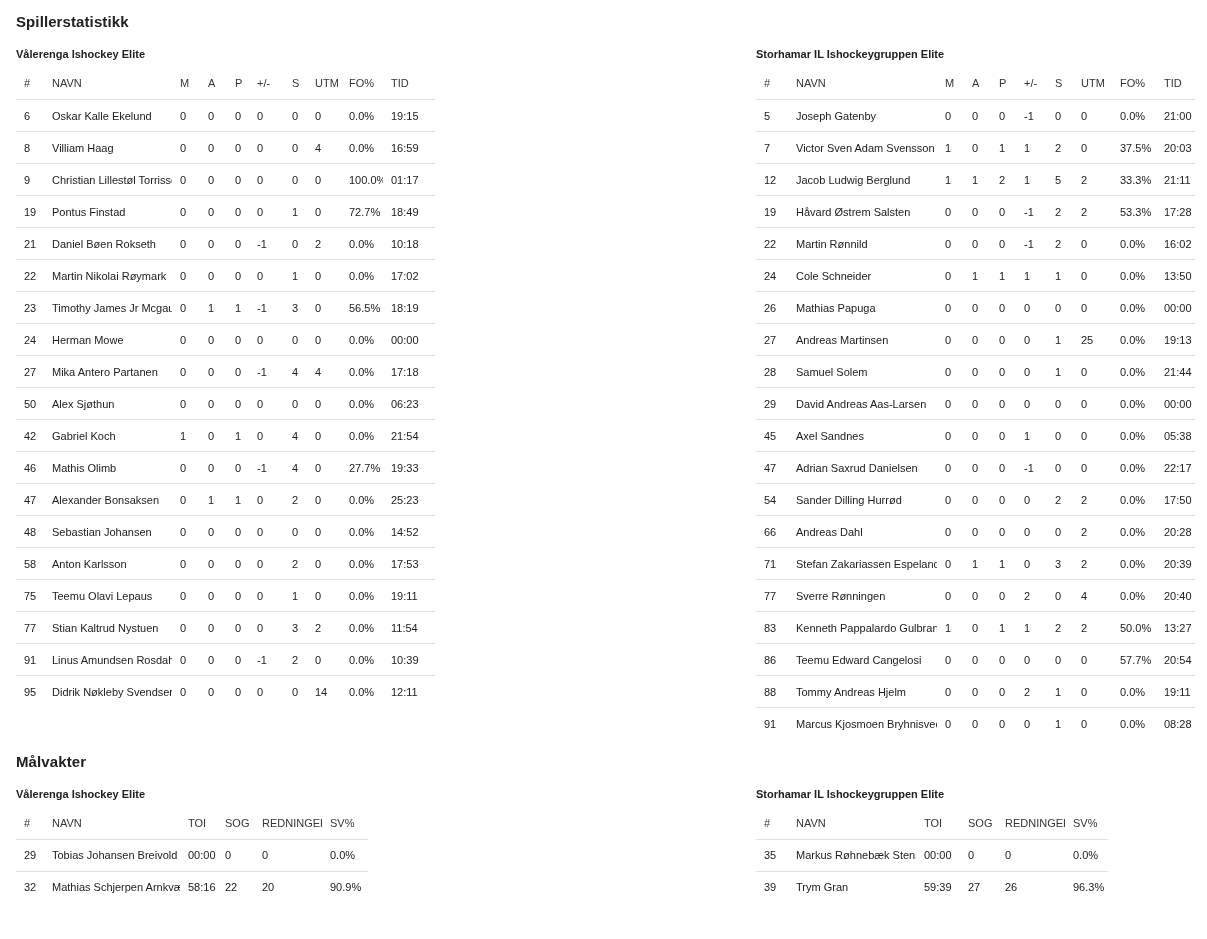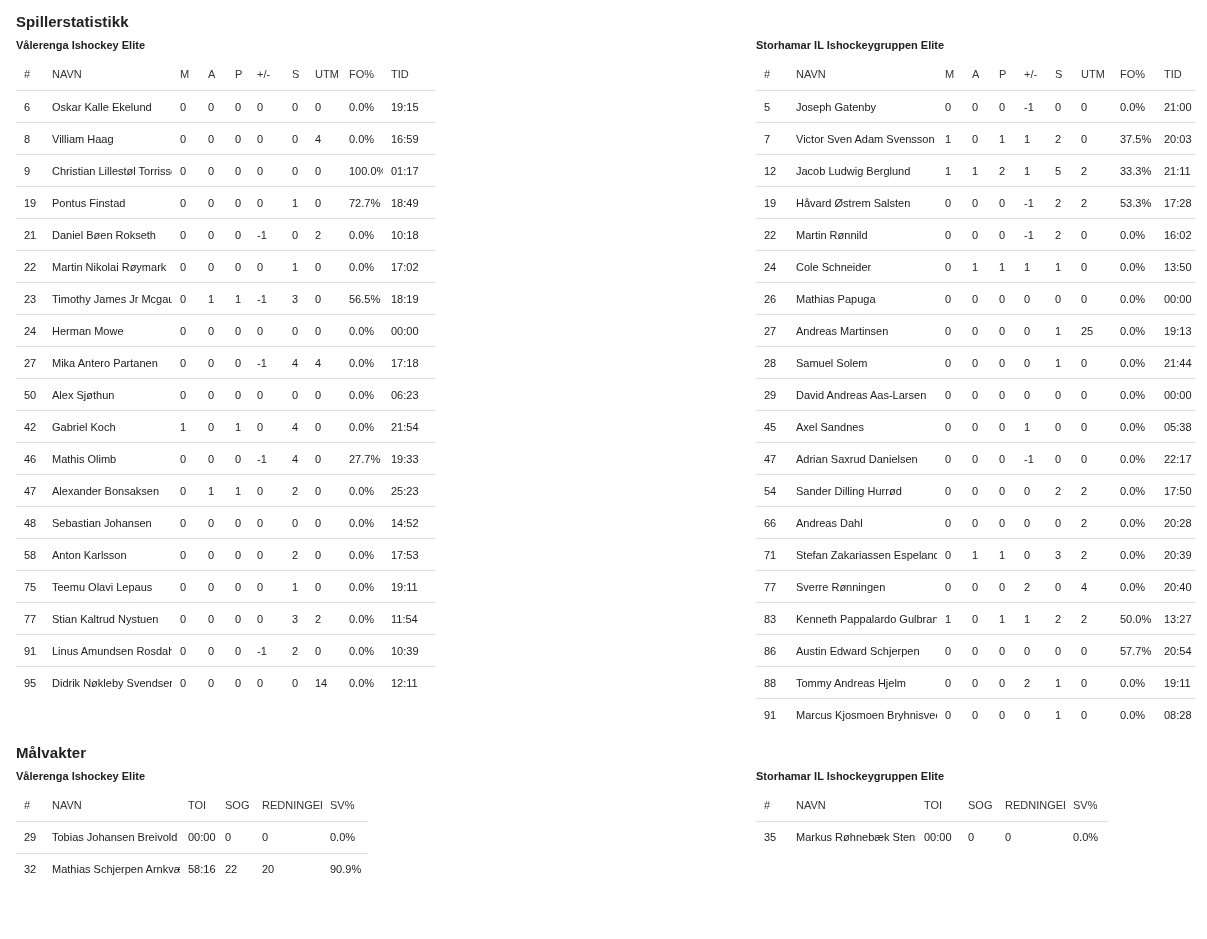--- a/index.html
+++ b/index.html
@@ -24,21 +24,21 @@
   .two-col {
     display: grid;
     grid-template-columns: 740px auto;
     align-items: start;
     justify-items: start;
   }
 
   h2.team-title {
     font-size: 11px;
     font-weight: 700;
-    margin: 0 0 10px 0;
+    margin: 9px 0 10px 0;
     color: #212121;
   }
 
   table.t {
     border-collapse: collapse;
     table-layout: fixed;
   }
   table.players-home { width: 419px; }
   table.players-away { width: 439px; }
   table.goalies-home { width: 352px; }
@@ -566,21 +566,21 @@
               <td>0</td>
               <td>1</td>
               <td>1</td>
               <td>2</td>
               <td>2</td>
               <td>50.0%</td>
               <td>13:27</td>
             </tr>
             <tr>
               <td>86</td>
-              <td>Austin Edward Schjerpen</td>
+              <td>Teemu Edward Cangelosi</td>
               <td>0</td>
               <td>0</td>
               <td>0</td>
               <td>0</td>
               <td>0</td>
               <td>0</td>
               <td>57.7%</td>
               <td>20:54</td>
             </tr>
             <tr>
@@ -682,19 +682,27 @@
         </thead>
         <tbody>
             <tr>
               <td>35</td>
               <td>Markus Røhnebæk Stensrud</td>
               <td>00:00</td>
               <td>0</td>
               <td>0</td>
               <td>0.0%</td>
             </tr>
+            <tr>
+              <td>39</td>
+              <td>Trym Gran</td>
+              <td>59:39</td>
+              <td>27</td>
+              <td>26</td>
+              <td>96.3%</td>
+            </tr>
           </tbody>
       </table>
     </section>
 
   </div>
 
 </div>
 
 </body></html>

